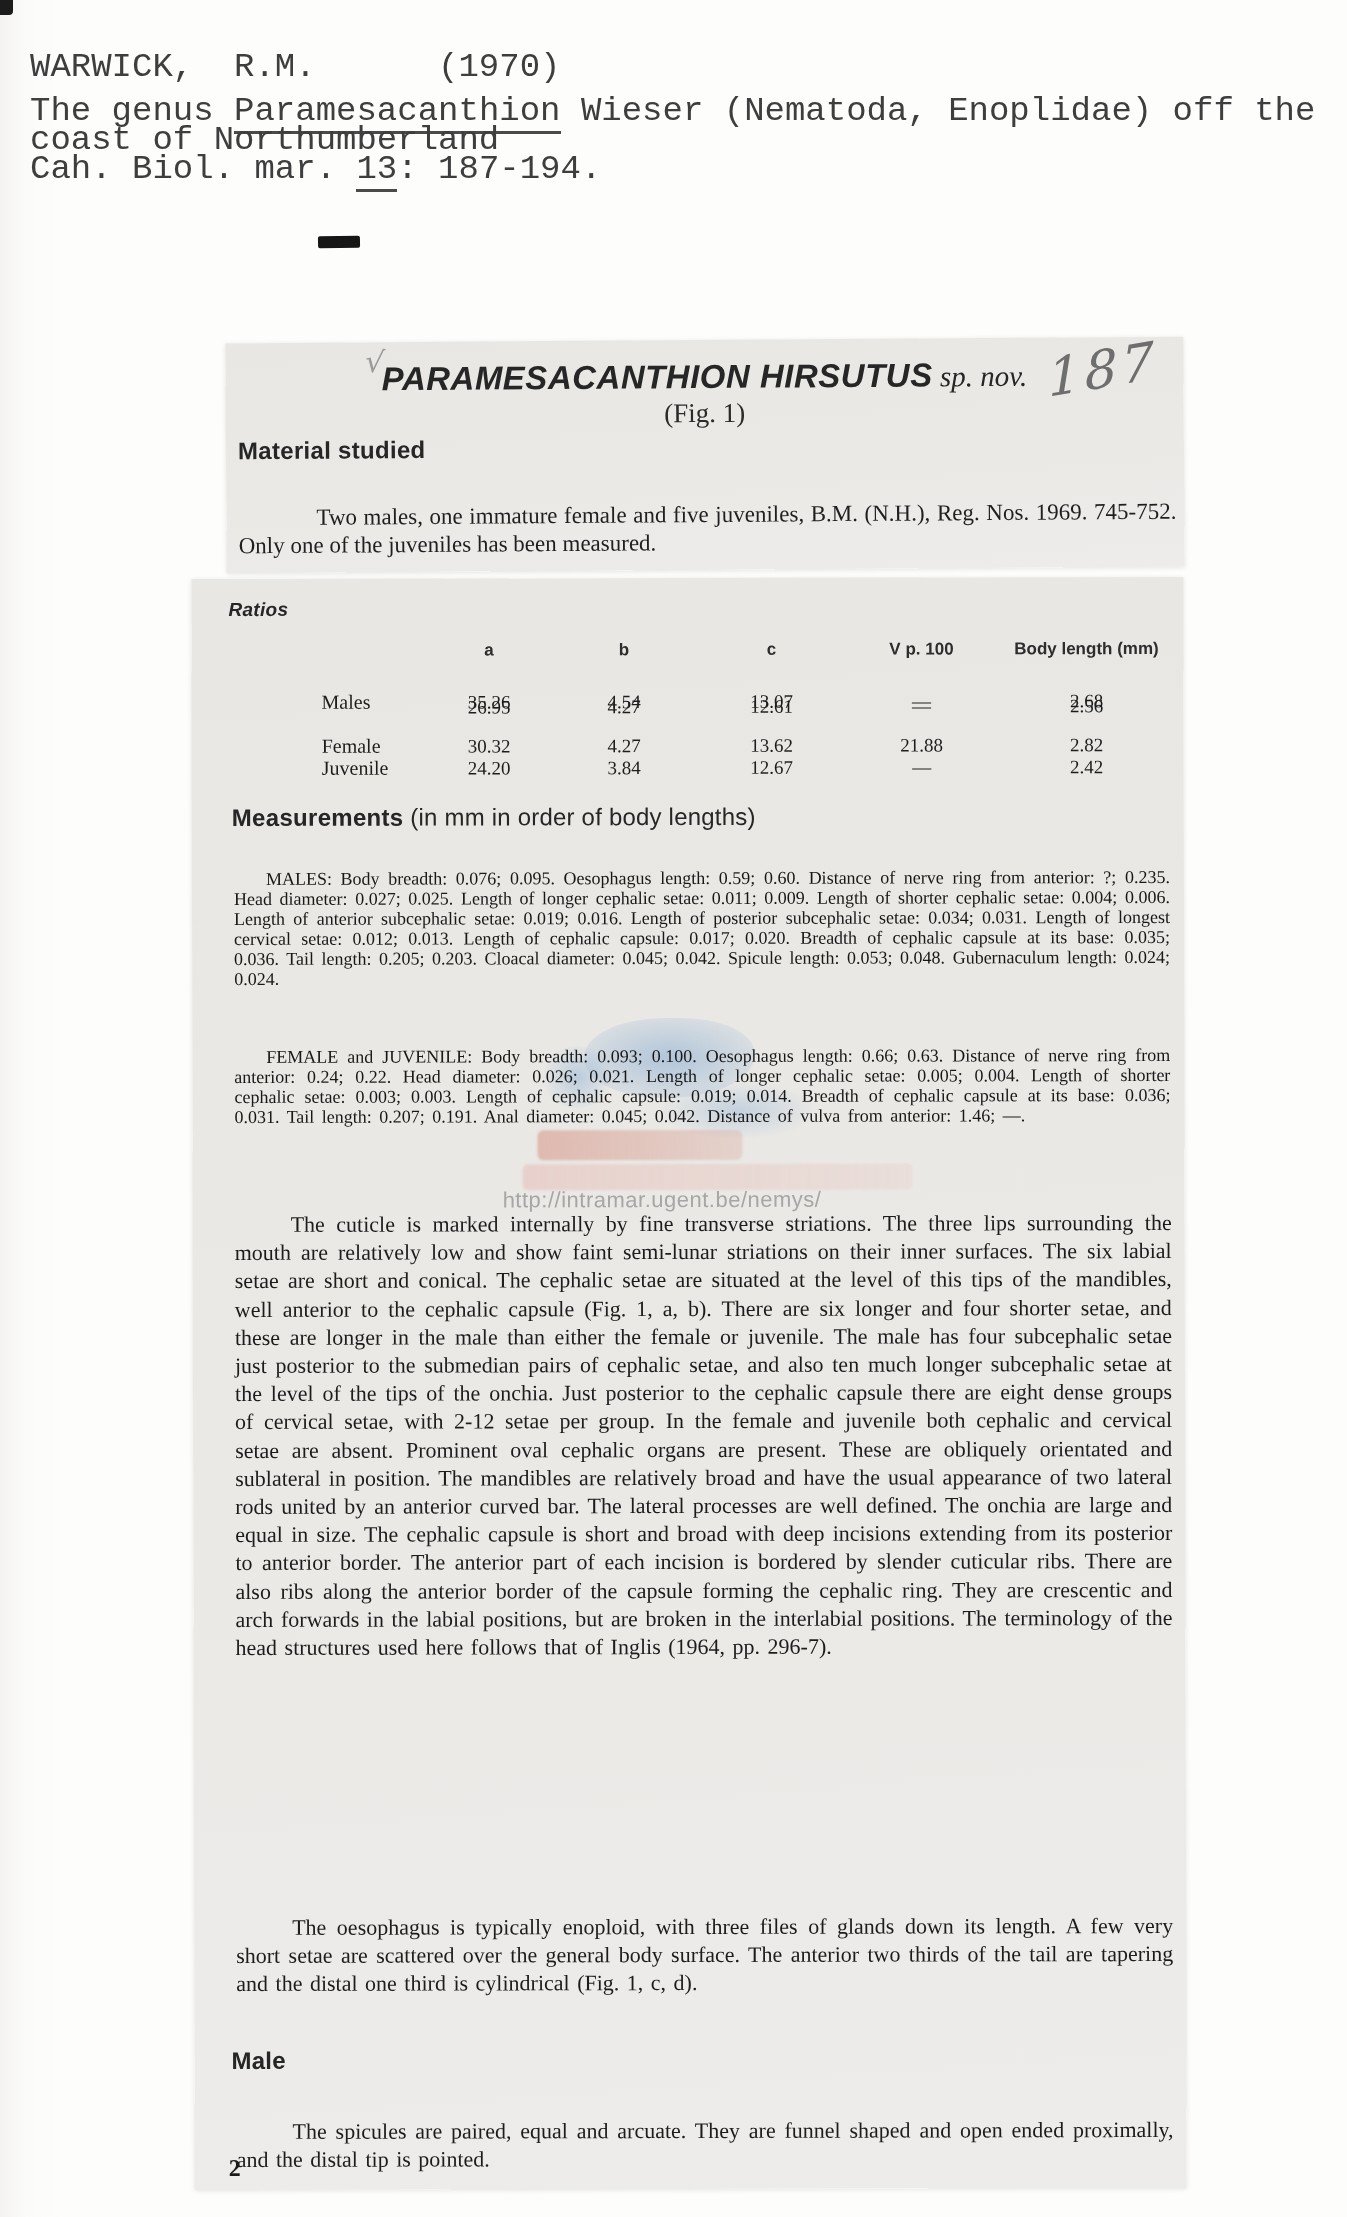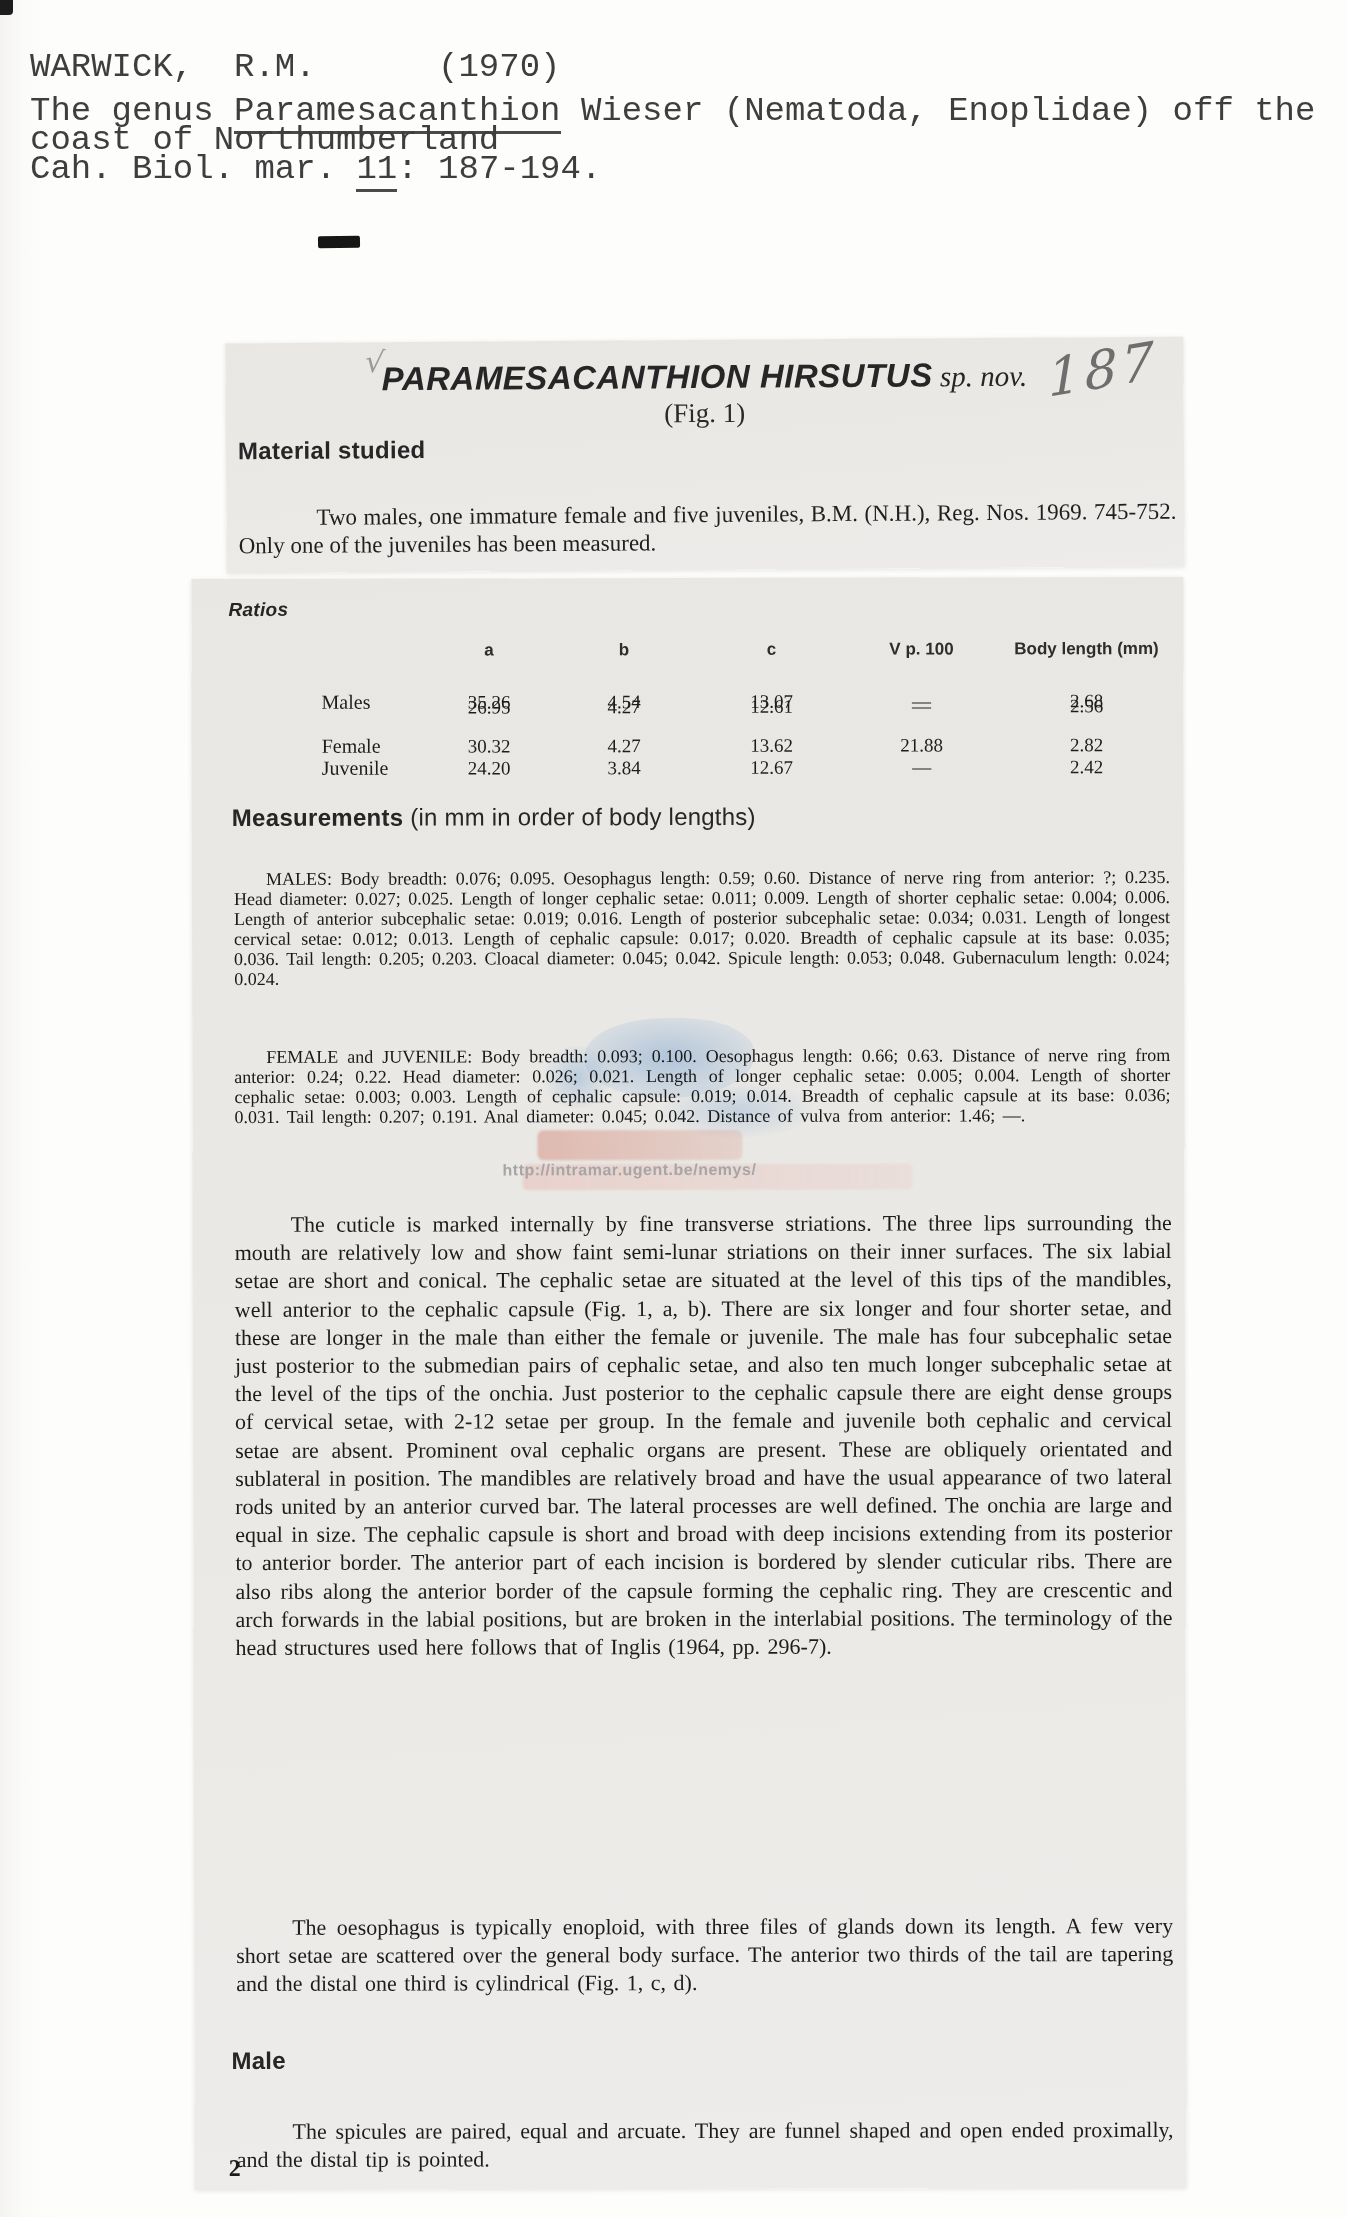--- a/index.html
+++ b/index.html
@@ -55,41 +55,41 @@
   .meas-head .light{font-weight:normal;letter-spacing:.2px;margin-top:17px;}
   .meas{position:absolute;left:42px;width:936px;font-size:18px;line-height:20px;text-align:justify;text-indent:32px;color:#181818;word-spacing:3px;}
   .meas1{top:272px;}
   .meas2{top:450px;}
   
   .wm-blob1{position:absolute;left:392px;top:440px;width:170px;height:80px;border-radius:50% 45% 55% 50%;background:radial-gradient(ellipse at 50% 50%, rgba(110,155,205,.45), rgba(110,155,205,.15) 70%, rgba(110,155,205,0));}
   .wm-blob2{position:absolute;left:350px;top:468px;width:70px;height:62px;border-radius:50%;background:radial-gradient(circle, rgba(110,155,205,.38), rgba(110,155,205,0) 75%);}
   .wm-blob3{position:absolute;left:470px;top:505px;width:150px;height:55px;border-radius:45%;background:radial-gradient(ellipse, rgba(110,155,205,.30), rgba(110,155,205,0) 75%);}
   .wm-red1{position:absolute;left:345px;top:552px;width:205px;height:30px;border-radius:6px;background:linear-gradient(90deg, rgba(205,110,90,.38), rgba(205,110,90,.18));filter:blur(1px);}
   .wm-red2{position:absolute;left:330px;top:586px;width:390px;height:26px;border-radius:5px;background:linear-gradient(90deg, rgba(230,150,140,.28), rgba(230,150,140,.12));filter:blur(1px);}
-  .wm-url{position:absolute;left:310px;top:583px;font-family:"Liberation Sans", sans-serif;font-weight:bold;font-size:16px;color:#a6a6a6;letter-spacing:.5px;}
+  .wm-url{position:absolute;left:310px;top:609px;font-family:"Liberation Sans", sans-serif;font-weight:normal;font-size:22px;color:#a6a6a6;letter-spacing:.5px;}
   
   .body-par{position:absolute;left:42px;width:937px;font-size:22px;line-height:28.2px;text-align:justify;text-indent:56px;color:#1c1c1c;word-spacing:2px;}
   .p1{top:610px;}
   .p2{top:1313px;}
   .male-head{left:37px;top:1468px;}
   .p3{top:1517px;}
   .page-num{position:absolute;left:34px;top:1576px;font-size:24px;font-weight:bold;color:#1a1a1a;}
 </style>
 </head>
 <body>
 
 <div class="page">
 
   <div class="corner-mark"></div>
   <div class="smudge"></div>
 
   <div class="typed t1">WARWICK,  R.M.      (1970)</div>
   <div class="typed t2"><span>The genus </span><span class="u">Paramesacanthion</span><span> Wieser (Nematoda, Enoplidae) off the</span></div>
   <div class="typed t3">coast of Northumberland</div>
-  <div class="typed t4"><span>Cah. Biol. mar. </span><span class="u">11</span><span>: 187-194.</span></div>
+  <div class="typed t4"><span>Cah. Biol. mar. </span><span class="u">13</span><span>: 187-194.</span></div>
 
   <div class="strip strip1">
     <span class="checkmark">√</span>
     <div class="title-line"><span class="species">PARAMESACANTHION HIRSUTUS</span><span class="species-suffix"> sp. nov.</span></div>
     <div class="fig-line">(Fig. 1)</div>
     <div class="handwritten">187</div>
     <div class="sans-h mat-head">Material studied</div>
     <p class="mat-text">Two males, one immature female and five juveniles, B.M. (N.H.), Reg. Nos. 1969.  745-752.  Only one of the juveniles has been measured.</p>
   </div>
 

